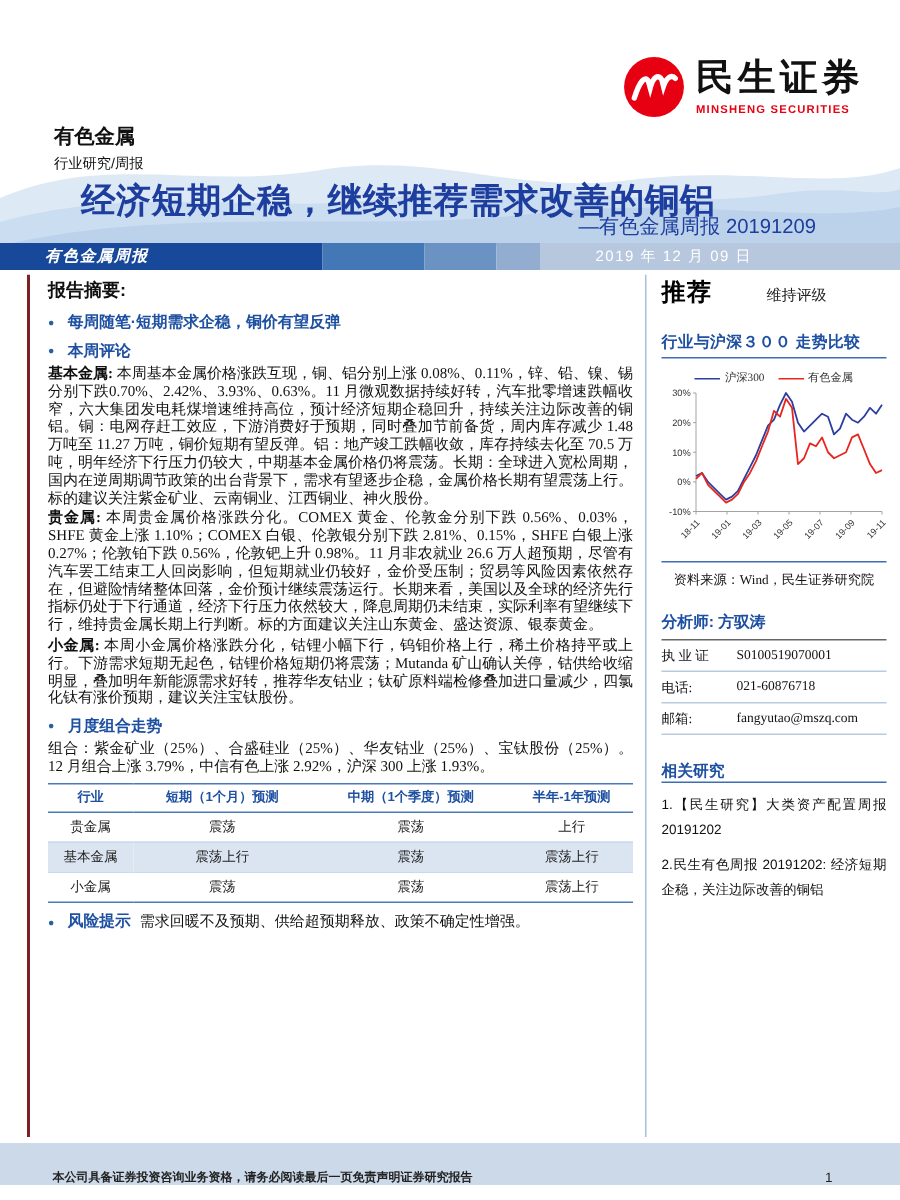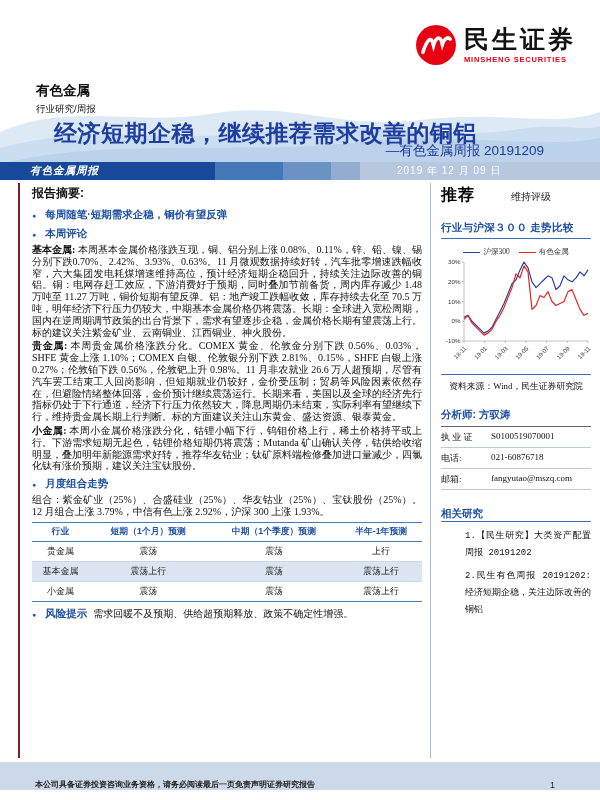--- a/index.html
+++ b/index.html
@@ -1,21 +1,21 @@
 <!DOCTYPE html>
 <html><head>
 <meta charset="utf-8">
 <style>
   html,body { margin:0; padding:0; background:#fff; }
   .page { position:relative; width:600px; height:800px; background:#fff; overflow:hidden;
           font-family:"Liberation Sans", sans-serif; color:#111; }
 
   
   .mountains { position:absolute; top:74px; left:0; width:600px; height:90px; z-index:0; }
-  .logo { position:absolute; top:24px; right:24px; display:flex; align-items:center; gap:7px; z-index:2; }
+  .logo { position:absolute; top:37px; right:24px; display:flex; align-items:center; gap:7px; z-index:2; }
   .logo-mark { width:42px; height:42px; }
   .logo-cn { font-size:25px; font-weight:bold; letter-spacing:3px; line-height:1; color:#111; }
   .logo-en { font-size:7.5px; font-weight:bold; letter-spacing:0.8px; color:#e60012; margin-top:3px; }
 
   .category { position:absolute; top:82px; left:36px; z-index:2; }
   .cat-main { font-size:13.5px; font-weight:bold; }
   .cat-sub  { font-size:9.5px; margin-top:3px; }
 
   .doc-title { position:absolute; top:118px; left:54px; z-index:2;
                font-size:23px; font-weight:bold; color:#1d3e9e; letter-spacing:0.5px; }
@@ -75,22 +75,22 @@
 
   .analyst-h { font-size:10.5px; font-weight:bold; color:#1e50a2; margin-top:15px; padding-bottom:4px;
                border-bottom:1px solid #666; }
   .contact-row { display:flex; font-size:9px; padding:4px 0 3px; border-bottom:1px solid #b9cade;
                  font-family:"Liberation Serif", serif; }
   .contact-k { width:50px; color:#111; }
   .contact-v { color:#111; }
 
   .related-h { font-size:10.5px; font-weight:bold; color:#1e50a2; margin-top:17px; padding-bottom:0;
                border-bottom:1.5px solid #3f6cb5; }
-  .related-item { font-family:Liberation Mono, monospace; font-size:9px; line-height:1.9; margin-top:6px;
-                  color:#111; text-align:justify;margin-left:24px; }
+  .related-item { font-family:Liberation Sans, sans-serif; font-size:9px; line-height:1.9; margin-top:6px;
+                  color:#111; text-align:justify; }
 
   
   .footer { position:absolute; left:0; bottom:10px; width:600px; height:28px; background:#ccd9e8;
             display:flex; align-items:flex-end; z-index:3; }
   .footer-text { font-size:8px; font-weight:bold; color:#222; padding-left:35px; }
   .footer-page { margin-left:auto; padding-right:45px; font-size:9px; color:#222; }
 </style>
 </head>
 <body>
 

